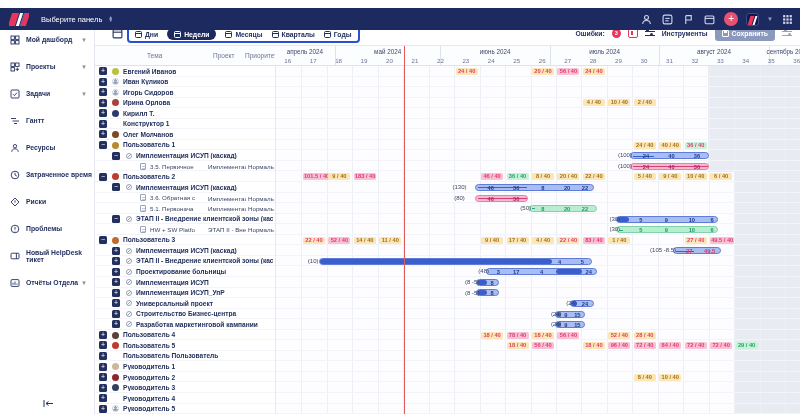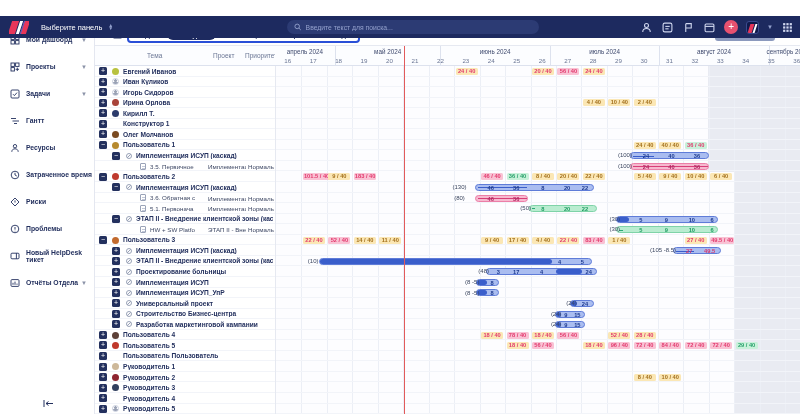--- a/index.html
+++ b/index.html
@@ -1,19 +1,19 @@
 <!DOCTYPE html>
 <html><head>
 <meta charset="utf-8">
 <style>
   * { margin:0; padding:0; box-sizing:border-box; }
   html,body { width:800px; height:414px; overflow:hidden; background:#fff;
     font-family:"Liberation Sans", sans-serif; position:relative; }
   
-  .navbar { position:absolute; left:0; top:16px; width:800px; height:22px; background:#1d2a5f; z-index:40; display:flex; align-items:center; }
+  .navbar { position:absolute; left:0; top:8px; width:800px; height:22px; background:#1d2a5f; z-index:40; display:flex; align-items:center; }
   .logo { width:20px; height:13px; margin-left:9px; position:relative; overflow:hidden; }
   .logo i { position:absolute; top:0; height:13px; transform:skewX(-18deg); }
   .logo .l1 { left:1px; width:7px; background:#e8365a; }
   .logo .l2 { left:9px; width:3px; background:#ffffff; }
   .logo .l3 { left:13px; width:6px; background:#e8365a; border-left:1px solid #4d63c9; }
   .panel-select { color:#fff; font-size:7.5px; margin-left:12px; display:flex; align-items:center; gap:6px; cursor:pointer; }
   .sorters { display:flex; flex-direction:column; line-height:3.5px; font-size:5px; color:#93a0cc; }
   .search { position:absolute; left:287px; top:4px; width:252px; height:14px; background:#2c3b74; border-radius:7px; display:flex; align-items:center; padding:0 7px; gap:4px; }
   .search input { background:transparent; border:none; outline:none; color:#cdd5ef; font-size:6.8px; width:100%; font-family:inherit; }
   .search input::placeholder { color:#93a0cc; }
@@ -100,27 +100,20 @@
       <i class="l2"></i>
       <i class="l3"></i>
     </div>
   <div class="panel-select">
     <span>Выберите панель</span>
     <span class="sorters">
         <span>▲</span>
         <span>▼</span>
       </span>
   </div>
-  <div class="search">
-    <svg width="8" height="8" viewBox="0 0 10 10">
-        <circle cx="4.2" cy="4.2" r="3" fill="none" stroke="#93a0cc" stroke-width="1.2"></circle>
-        <line x1="6.5" y1="6.5" x2="9" y2="9" stroke="#93a0cc" stroke-width="1.2"></line>
-      </svg>
-    <input placeholder="Введите текст для поиска..." style="">
-  </div>
   <div class="nav-right">
     <span class="nav-ic">
         <svg width="11" height="11" viewBox="0 0 10 10">
           <circle cx="5" cy="3.2" r="1.8" fill="none" stroke="#cfd6ee"></circle>
           <path d="M1.6 9 c0-2 1.5-3.1 3.4-3.1 s3.4 1.1 3.4 3.1" fill="none" stroke="#cfd6ee"></path>
         </svg>
       </span>
     <span class="nav-ic">
         <svg width="11" height="11" viewBox="0 0 10 10">
           <rect x="1" y="1" width="8" height="8" rx="1.5" fill="none" stroke="#cfd6ee"></rect>

